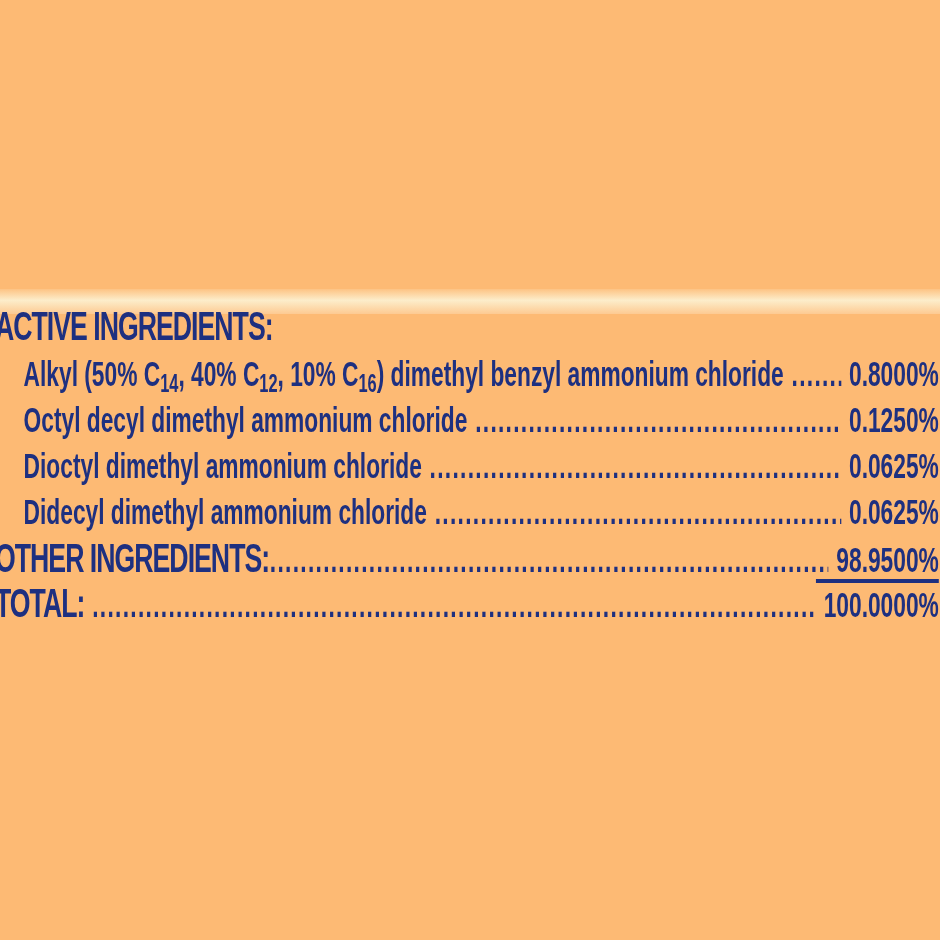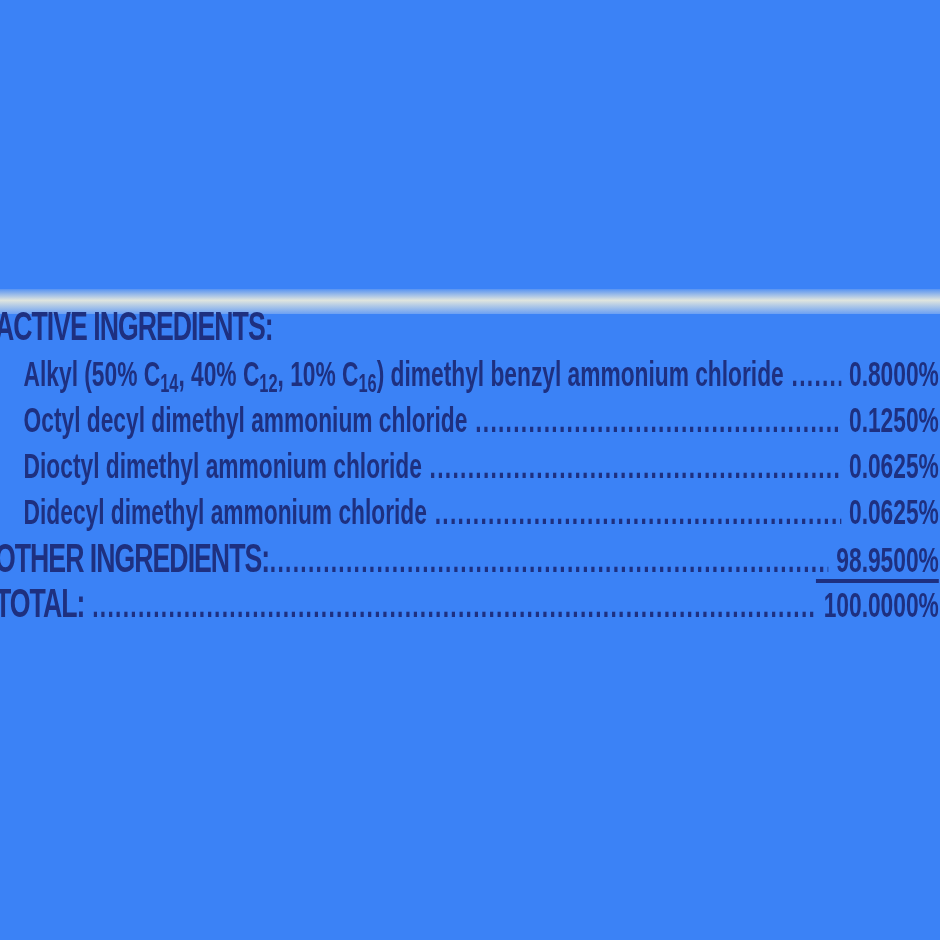--- a/index.html
+++ b/index.html
@@ -10,21 +10,21 @@
   body {
     width: 940px;
     height: 940px;
     overflow: hidden;
     position: relative;
     font-family: "Liberation Sans", sans-serif;
   }
   .stage {
     position: absolute;
     inset: 0;
-    background: #3b82f6;
+    background: #fdba74;
   }
   
   .cream-band {
     position: absolute;
     top: 289px;
     left: 0;
     width: 940px;
     height: 25px;
     background: linear-gradient(to bottom, rgba(253,248,222,0.15), rgba(252,246,218,0.85) 45%, rgba(253,250,235,0.25));
   }

